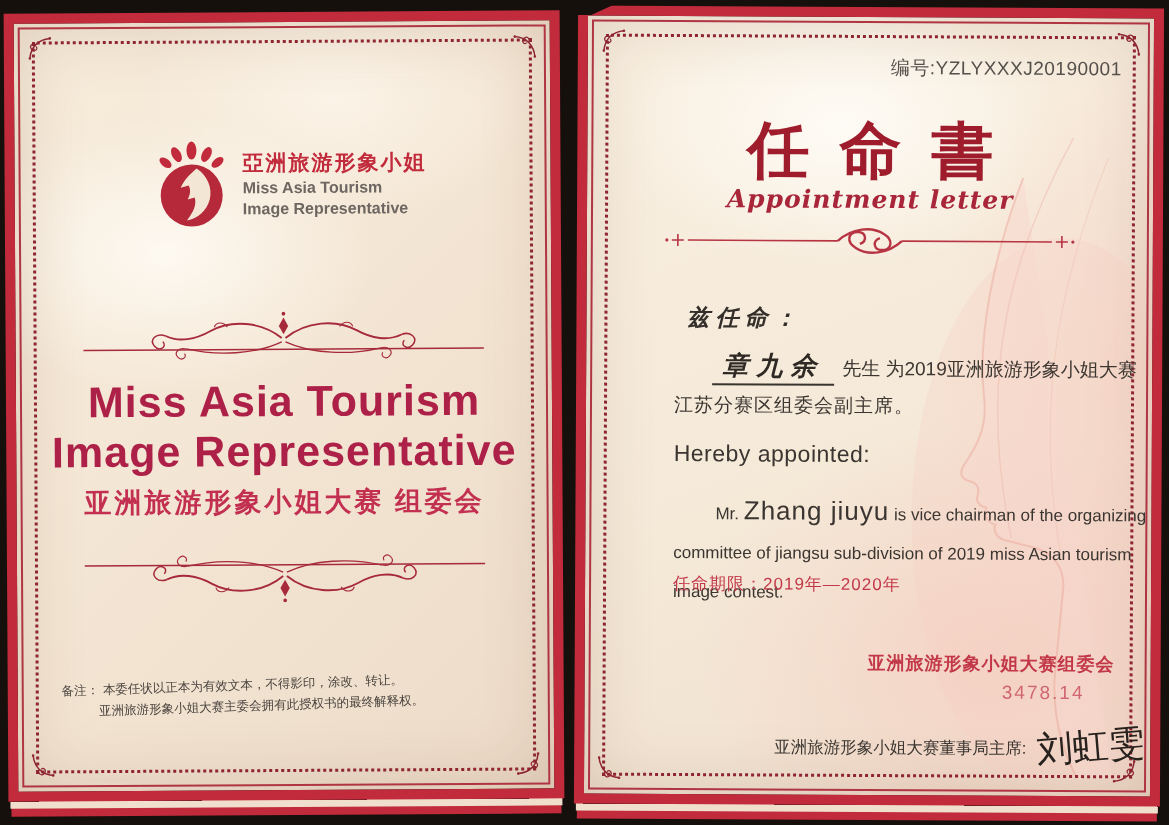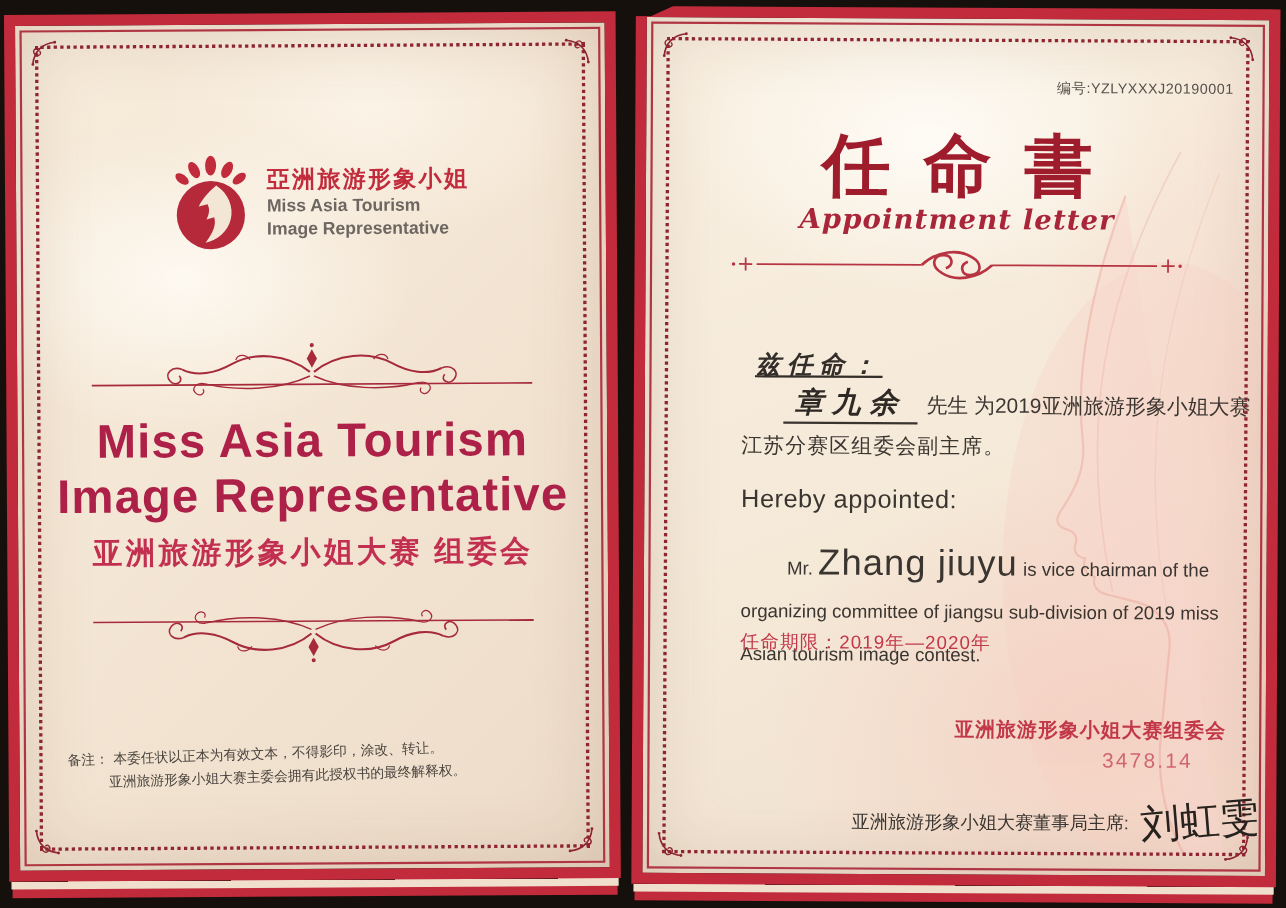--- a/index.html
+++ b/index.html
@@ -54,39 +54,39 @@
   .big-title.l1{top:355px;}
   .big-title.l2{top:405px;}
   .zh-subtitle{position:absolute;left:0;width:100%;top:462px;text-align:center;
     color:#c22f50;font-size:27px;font-weight:700;letter-spacing:3px;}
   .note{position:absolute;left:44px;top:652px;width:430px;
     color:#4a443f;font-size:12.5px;line-height:21px;transform:rotate(-1.6deg);}
   .note .lbl{margin-right:4px;}
   .note .l2{padding-left:37px;}
 
   
-  .serial{position:absolute;top:54px;right:32px;font-size:13px;color:#55504b;letter-spacing:.5px;}
+  .serial{position:absolute;top:38px;right:32px;font-size:19px;color:#55504b;letter-spacing:.5px;}
   .cn-title{position:absolute;top:92px;left:0;width:100%;text-align:center;
     font-family:"DejaVu Serif", serif;font-weight:700;font-size:62px;color:#9e1c2c;
     letter-spacing:30px;text-indent:30px;}
   .en-title{position:absolute;top:168px;left:0;width:100%;text-align:center;
     font-family:"DejaVu Serif", serif;font-style:italic;font-weight:700;
     font-size:25px;color:#a8253a;letter-spacing:1px;}
   .divider{position:absolute;top:206px;left:50%;transform:translateX(-50%);width:412px;height:36px;}
-  .appoint-heading{position:absolute;left:100px;top:300px;font-size:23px;font-weight:700;
-    color:#332e2a;letter-spacing:6px;font-style:italic;text-decoration:underline;}
+  .appoint-heading{position:absolute;left:100px;top:286px;font-size:23px;font-weight:700;
+    color:#332e2a;letter-spacing:6px;font-style:italic;}
   .appoint-line{position:absolute;left:126px;top:332px;white-space:nowrap;}
   .appointee{font-size:26px;font-weight:700;color:#2e2925;letter-spacing:8px;
     border-bottom:2px solid #3a342f;padding:0 10px 3px 10px;font-style:italic;font-family:Liberation Serif, serif;}
   .appoint-rest{font-size:19px;color:#3c3631;margin-left:8px;}
   .appoint-line2{position:absolute;left:88px;top:376px;font-size:19px;color:#3c3631;letter-spacing:1px;}
   .hereby-heading{position:absolute;left:88px;top:424px;font-size:23px;color:#3a3530;letter-spacing:.5px;}
   .hereby-para{position:absolute;left:88px;top:458px;width:478px;font-size:17px;color:#3a3530;
     line-height:39px;text-indent:42px;}
-  .hereby-name{font-size:33px;letter-spacing:1px;}
+  .hereby-name{font-size:26px;letter-spacing:1px;}
   .term{position:absolute;left:88px;top:556px;font-size:17px;color:#c23848;letter-spacing:1px;}
   .org{position:absolute;right:36px;top:634px;font-size:18px;color:#c23848;font-weight:700;letter-spacing:1px;}
   .date{position:absolute;right:66px;top:664px;font-size:19px;color:#cf6670;letter-spacing:2px;}
   .sig-row{position:absolute;left:190px;top:700px;white-space:nowrap;}
   .sig-label{font-size:16.5px;color:#3a3530;}
   .sig-name{display:inline-block;font-size:36px;color:#27221e;margin-left:10px;
     transform:rotate(-5deg) translateY(4px);font-family:"DejaVu Serif", serif;}
   .watermark{position:absolute;right:10px;top:100px;width:270px;height:660px;pointer-events:none;opacity:.85;}
 </style>
 </head>

